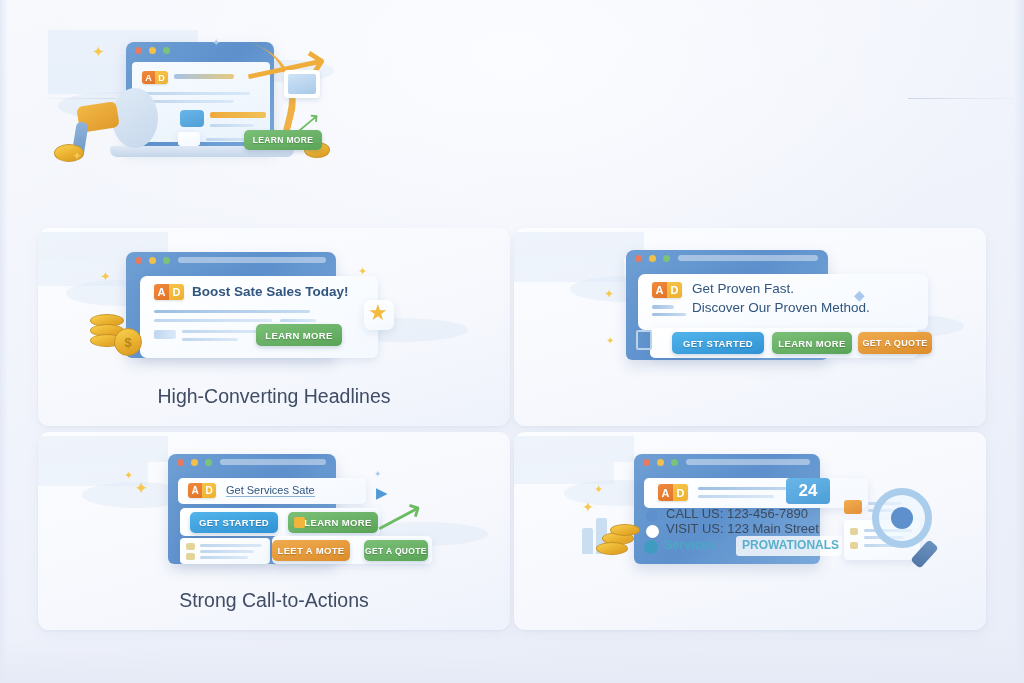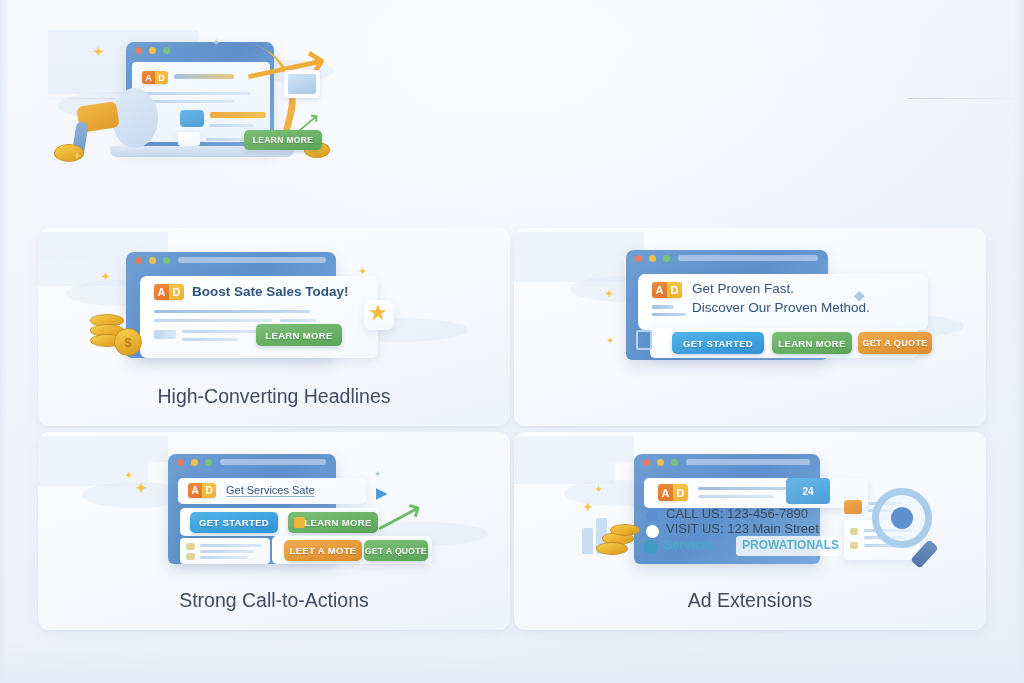--- a/index.html
+++ b/index.html
@@ -392,21 +392,21 @@
 
         <div class="panel" style="left:142px; top:102px; width:90px; height:26px; border-radius:4px;">
           <div class="smallsq" style="left:6px; top:5px;  width:9px; height:7px;"></div>
           <div class="smallsq" style="left:6px; top:15px; width:9px; height:7px;"></div>
           <div class="line pale" style="left:20px; top:6px;  width:62px; height:3px;"></div>
           <div class="line pale" style="left:20px; top:12px; width:54px; height:2.5px;"></div>
           <div class="line pale" style="left:20px; top:18px; width:48px; height:2.5px;"></div>
         </div>
 
         <div class="panel" style="left:234px; top:100px; width:160px; height:28px; border-radius:5px;">
-          <div class="btn orange" style="left:12px;  top:4px; width:78px; height:21px; font-size:9.5px;">LEET A MOTE</div>
+          <div class="btn orange" style="left:0;  top:4px; width:78px; height:21px; font-size:9.5px;">LEET A MOTE</div>
           <div class="btn green" style="left:92px; top:4px; width:64px; height:21px; font-size:8.5px;">GET A QUOTE</div>
         </div>
 
         <div class="arrow-green" style="left:336px; top:64px;">⟶</div>
         <div class="spark" style="left:86px; top:34px; font-size:11px;">✦</div>
         <div class="spark" style="left:96px; top:44px; font-size:17px;">✦</div>
         <div class="spark blue" style="left:336px; top:34px; font-size:9px;">✦</div>
       </div>
       <div class="card-title">Strong Call-to-Actions</div>
     </div>
@@ -432,21 +432,21 @@
 
         <div class="panel" style="left:130px; top:42px; width:224px; height:30px; border-radius:5px;">
           <div class="adbadge" style="left:14px; top:6px; width:30px; height:17px; font-size:11px;">
             <span class="a" style="width:15px;">A</span>
             <span class="d" style="width:15px;">D</span>
           </div>
           <div class="line" style="left:54px; top:9px;  width:110px; height:3px;"></div>
           <div class="line pale" style="left:54px; top:17px; width:76px;  height:3px;"></div>
         </div>
         <div class="tile" style="left:272px; top:42px; width:44px; height:26px;">
-          <span style="position:absolute; left:0; top:0; width:100%; height:100%; display:flex; align-items:center; justify-content:center; color:#fff; font-size:10px; font-weight:bold;">24</span>
+          <span style="position:absolute; left:0; top:0; width:100%; height:100%; display:flex; align-items:center; justify-content:center; color:#fff; font-size:17px; font-weight:bold;">24</span>
         </div>
 
         <div style="position:absolute; left:132px; top:74px; width:12px; height:12px; border-radius:50%; background:#5d90cc;"></div>
         <div class="adtext" style="left:152px; top:70px; font-size:13px; color:#3b4a5f;">CALL US: 123-456-7890</div>
 
         <div style="position:absolute; left:132px; top:89px; width:13px; height:13px; border-radius:50%; background:#ffffff; box-shadow:0 1px 2px rgba(80,110,160,.25);"></div>
         <div class="adtext" style="left:152px; top:85px; font-size:13px; color:#3b4a5f;">VISIT US: 123 Main Street</div>
 
         <div style="position:absolute; left:130px; top:104px; width:14px; height:14px; border-radius:50%; background:#3f9cc0;"></div>
         <div class="adtext" style="left:150px; top:102px; font-size:12.5px; color:#4aa8c4; font-weight:bold;">Services</div>
@@ -469,17 +469,16 @@
         </div>
         <div class="mag-handle" style="left:404px; top:104px; width:13px; height:28px;"></div>
 
         <div class="coin" style="left:88px;  top:96px; width:32px; height:13px;"></div>
         <div class="coin" style="left:82px;  top:106px;width:32px; height:13px;"></div>
         <div class="coin" style="left:96px;  top:88px; width:30px; height:12px;"></div>
 
         <div class="spark" style="left:80px;  top:48px; font-size:11px;">✦</div>
         <div class="spark" style="left:68px;  top:64px; font-size:14px;">✦</div>
       </div>
-      <div class="card-title">Ad Extensions</div>
     </div>
 
   </div>
 </div>
 
 </body></html>

